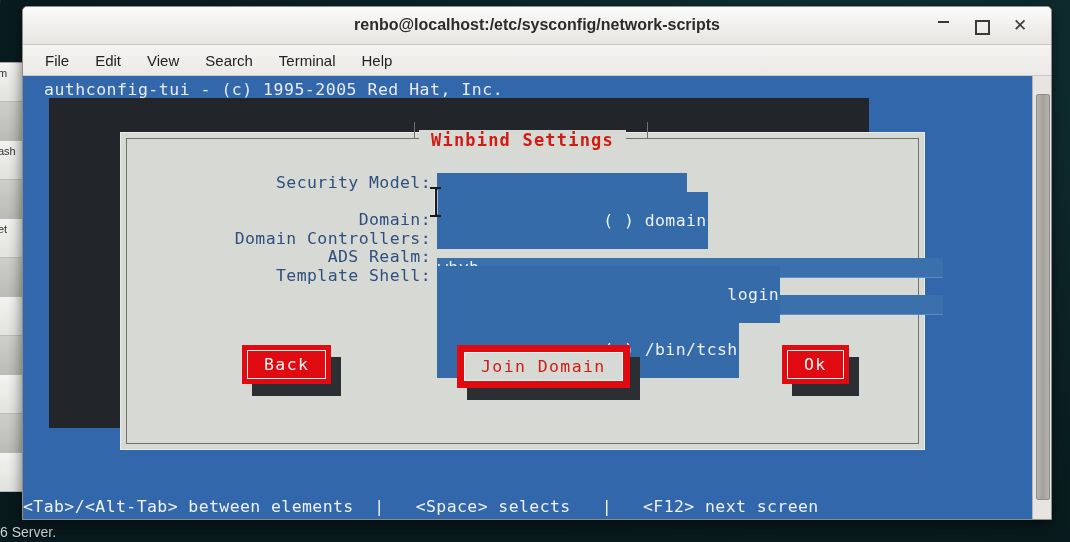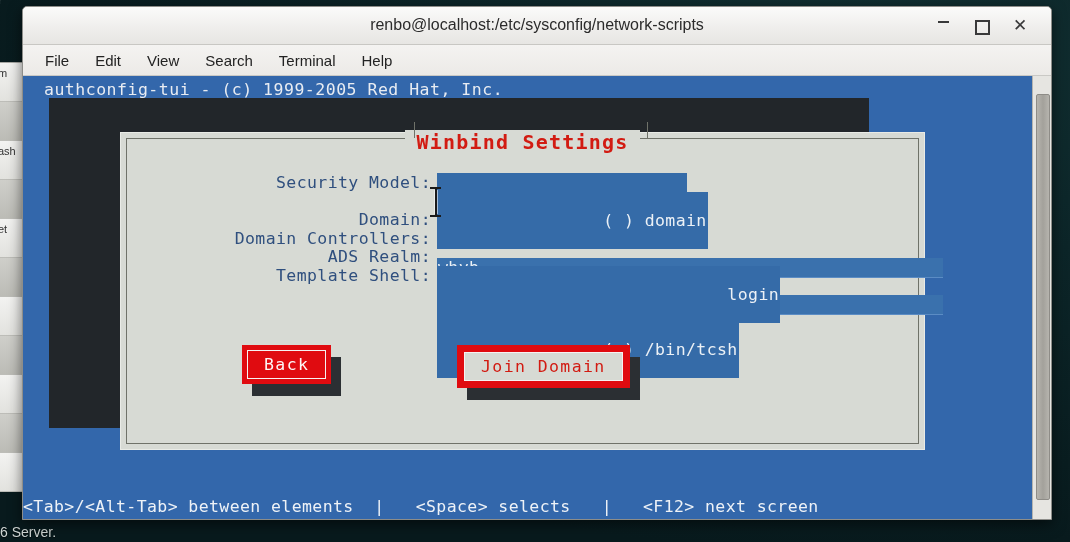--- a/index.html
+++ b/index.html
@@ -71,20 +71,21 @@
     border-radius: 4px 4px 0 0;
   }
   #title-text {
     position: absolute;
     left: 0; right: 0; top: 9px;
     text-align: center;
     font-size: 16px;
     color: #2b2b2b;
     font-family: "Liberation Sans", sans-serif;
     white-space: nowrap;
+    font-weight: bold;
   }
   .wbtn {
     position: absolute;
     top: 8px;
     width: 22px; height: 22px;
     color: #39393a;
     font-size: 15px;
     line-height: 22px;
     text-align: center;
     cursor: pointer;
@@ -184,21 +185,21 @@
   #dlg-title-wrap {
     position: absolute;
     left: 0; right: 0; top: -9px;
     text-align: center;
     pointer-events: none;
   }
   #dlg-title {
     display: inline-block;
     background: #d7dad4;
     padding: 0 12px;
-    font-size: 20px;
+    font-size: 17px;
     font-weight: bold;
     letter-spacing: 1.2px;
     color: #d21b12;
     white-space: pre;
   }
   .title-tick {
     position: absolute;
     top: -8px;
     width: 1px; height: 16px;
     background: #6f7269;
@@ -338,21 +339,21 @@
       <div class="menu-item">File</div>
       <div class="menu-item">Edit</div>
       <div class="menu-item">View</div>
       <div class="menu-item">Search</div>
       <div class="menu-item">Terminal</div>
       <div class="menu-item">Help</div>
     </div>
 
     <div id="term-body">
 
-      <div id="tui-header" class="mono">authconfig-tui - (c) 1999-2005 Red Hat, Inc.</div>
+      <div id="tui-header" class="mono">authconfig-tui - (c) 1995-2005 Red Hat, Inc.</div>
 
       <div id="dlg-shadow"></div>
 
       <div id="dialog">
         <div id="dlg-inner">
           <div id="dlg-title-wrap">
             <span class="title-tick" style="left:287px;"></span>
             <span id="dlg-title" class="mono">Winbind Settings</span>
             <span class="title-tick" style="left:520px;"></span>
           </div>
@@ -414,20 +415,26 @@
               <div class="btn">
                 <span class="btn-label mono">Back</span>
               </div>
             </div>
             <div class="btn-wrap" id="btn-join-wrap">
               <div class="btn-shadow"></div>
               <div class="btn focused">
                 <span class="btn-label mono">Join Domain</span>
               </div>
             </div>
+            <div class="btn-wrap" id="btn-ok-wrap">
+              <div class="btn-shadow"></div>
+              <div class="btn">
+                <span class="btn-label mono">Ok</span>
+              </div>
+            </div>
           </div>
 
         </div>
       </div>
 
       <div id="statusbar" class="mono">&lt;Tab&gt;/&lt;Alt-Tab&gt; between elements  |   &lt;Space&gt; selects   |   &lt;F12&gt; next screen</div>
 
       <div id="scrollbar">
         <div id="scrollthumb"></div>
       </div>

